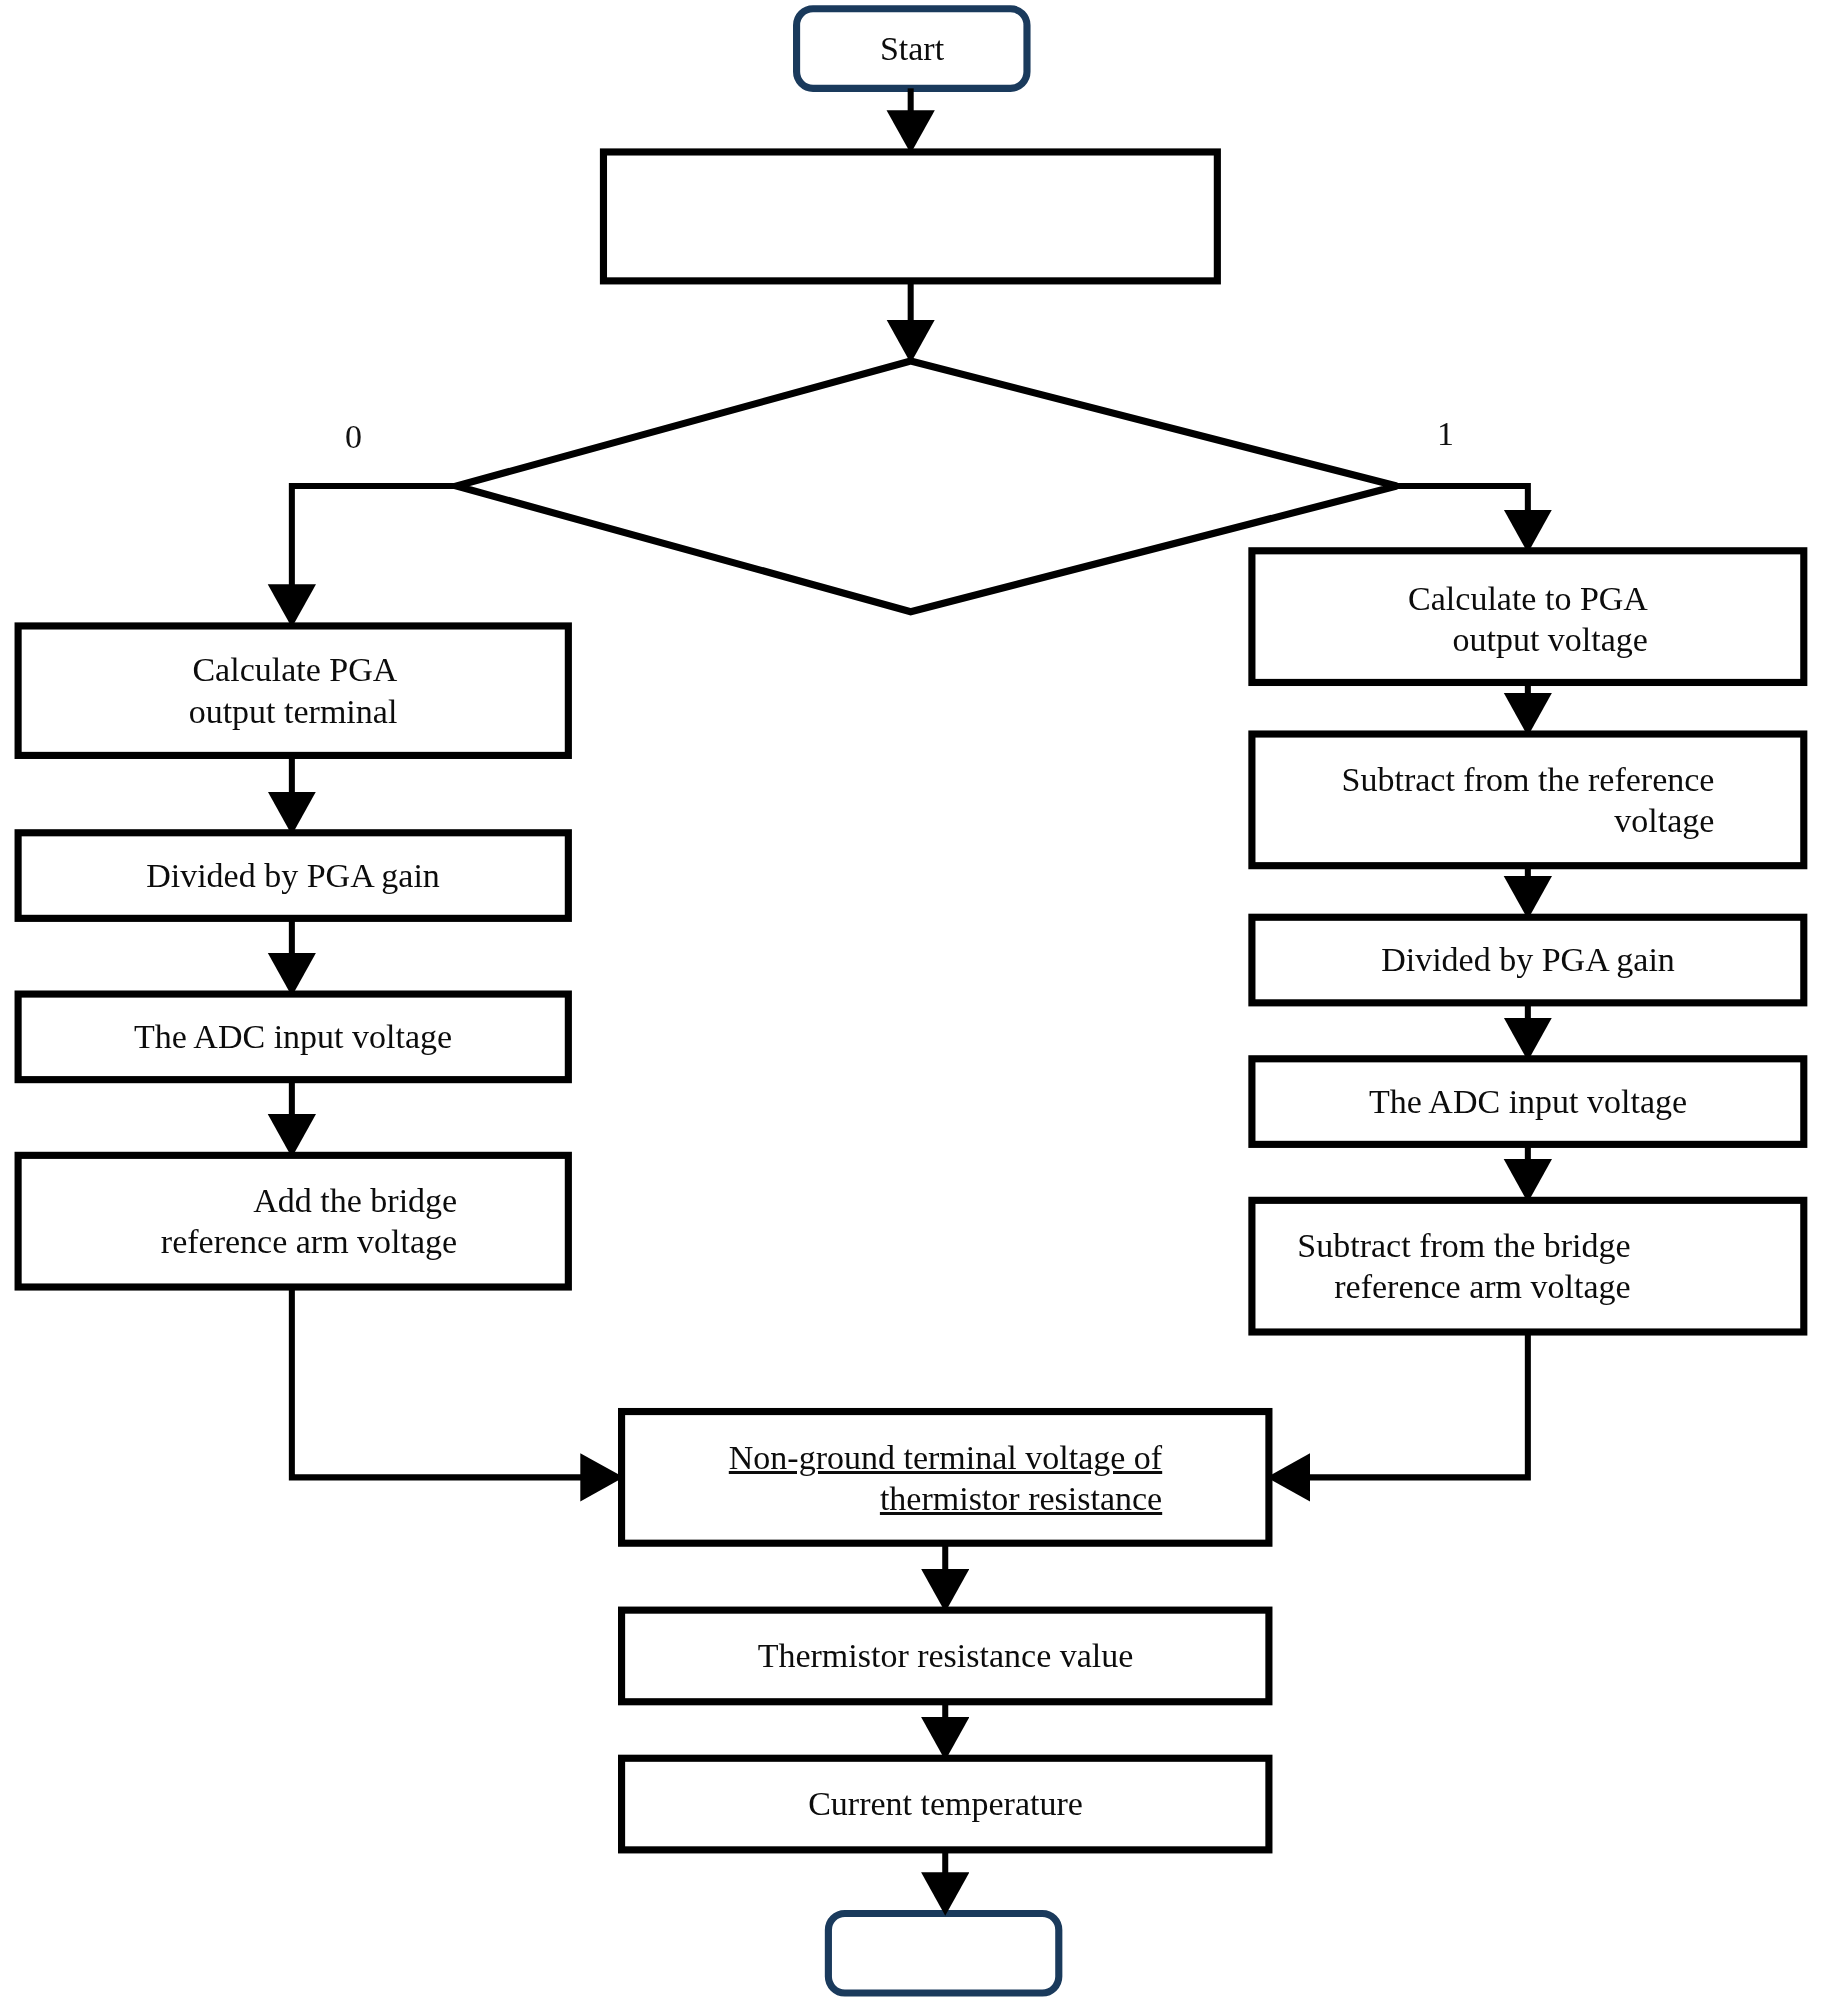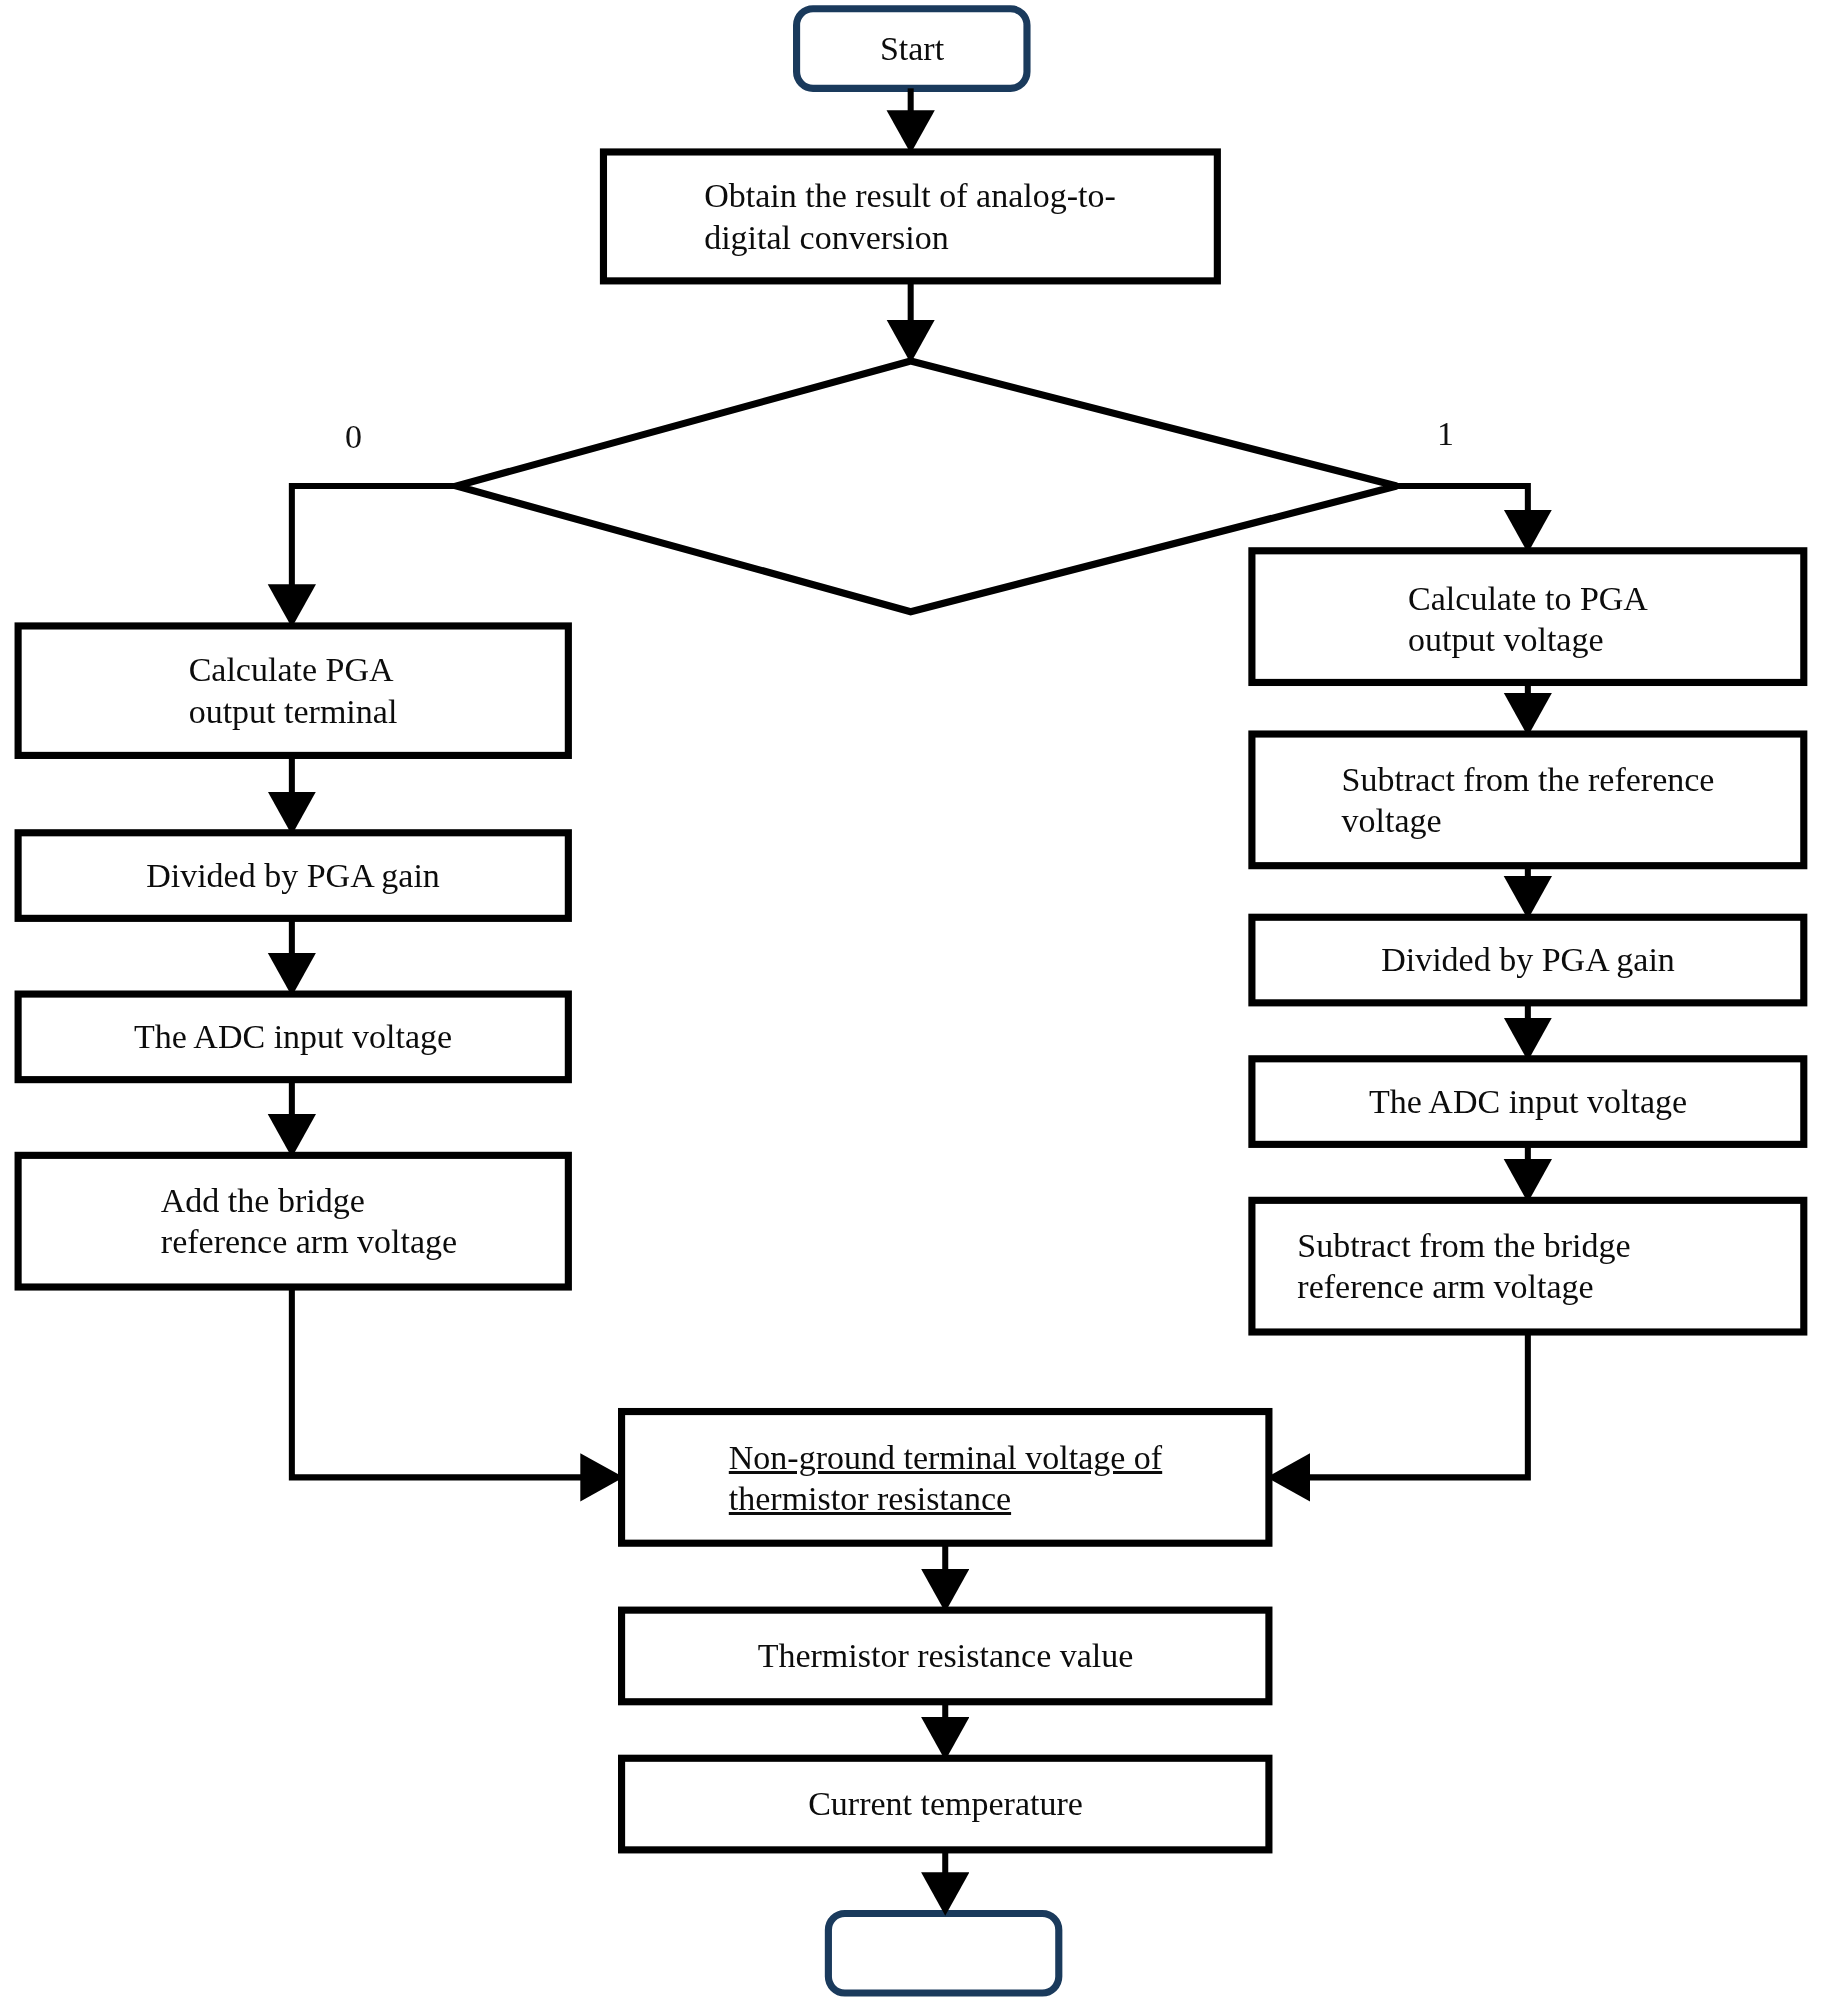--- a/index.html
+++ b/index.html
@@ -21,21 +21,21 @@
     left: 0;
     width: 1823px;
     height: 2015px;
     display: block;
   }
   .node-text {
     position: absolute;
     display: flex;
     align-items: center;
     justify-content: center;
-    text-align: left;
+    text-align: right;
     color: #0c0c0c;
     font-size: 34px;
     line-height: 1.22;
     font-family: "Liberation Serif", "DejaVu Serif", serif;
     box-sizing: border-box;
     padding: 0 7.7px;
     pointer-events: none;
     white-space: pre-line;
   }
   .branch-label {
@@ -110,22 +110,20 @@
 
     <line x1="1723" y1="2813" x2="1723" y2="2917" stroke="#000000" stroke-width="11" marker-end="url(#arrow)"></line>
 
     <line x1="1723" y1="3102" x2="1723" y2="3187" stroke="#000000" stroke-width="11" marker-end="url(#arrow)"></line>
 
     <line x1="1723" y1="3372" x2="1723" y2="3470" stroke="#000000" stroke-width="11" marker-end="url(#arrow)"></line>
   </svg>
 
   <div class="node-text terminator-text" style="left:797px; top:8.8px; width:230px; height:80px;">Start</div>
 
-  <div class="node-text" style="left:603px; top:152px; width:614px; height:129px;">Obtain the result of analog-to-
-digital conversion</div>
 
 
   <div class="branch-label" style="left:345px; top:420px;">0</div>
 
   <div class="branch-label" style="left:1437px; top:417px;">1</div>
 
   <div class="node-text" style="left:18px; top:626px; width:550px; height:129px;">Calculate PGA
 output terminal</div>
 
   <div class="node-text" style="left:18px; top:833px; width:550px; height:86px;">Divided by PGA  gain</div>

